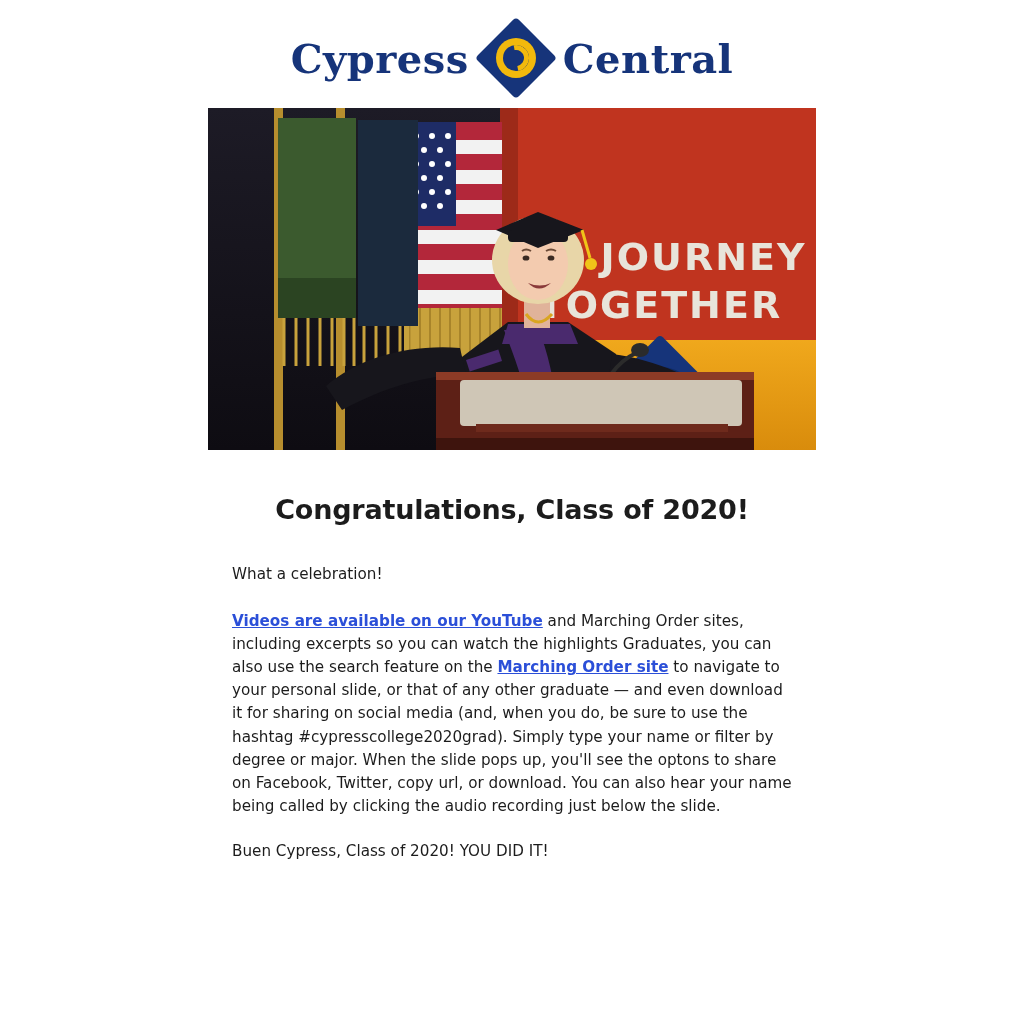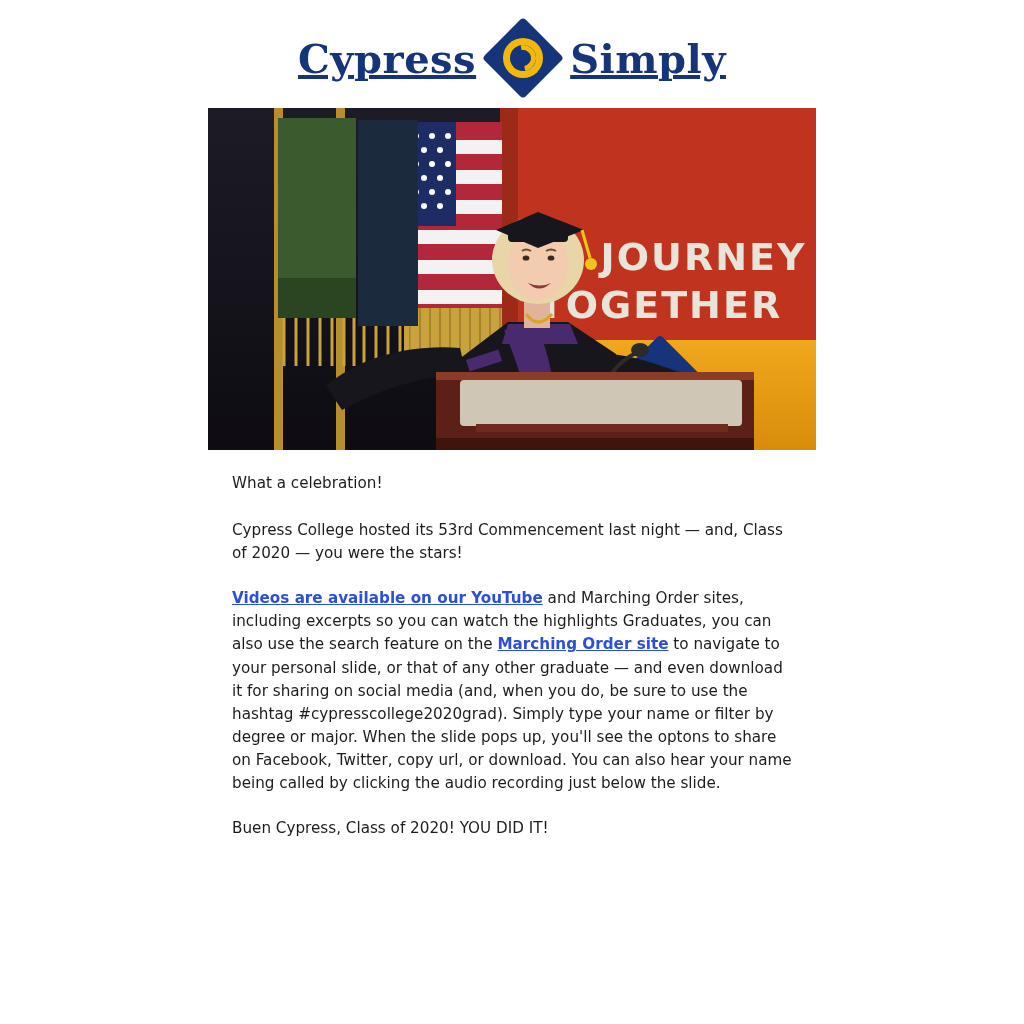--- a/index.html
+++ b/index.html
@@ -32,21 +32,20 @@
     justify-content: center;
     gap: 4px;
     height: 72px;
   }
   .logo-word {
     font-family: "DejaVu Serif", serif;
     font-size: 40px;
     font-weight: 700;
     color: #16347a;
     letter-spacing: 0.5px;
-    text-decoration: underline;
   }
   .logo-mark {
     position: relative;
     width: 74px;
     height: 74px;
     display: inline-block;
     margin: 0 6px;
   }
   .logo-mark .diamond {
     position: absolute;
@@ -139,21 +138,21 @@
 <div class="page">
 
   <div class="logo-block">
     <span class="logo-word">Cypress</span>
     <span class="logo-mark">
       <span class="diamond"></span>
       <span class="ring-outer"></span>
       <span class="ring-inner"></span>
       <span class="swirl"></span>
     </span>
-    <span class="logo-word">Simply</span>
+    <span class="logo-word">Central</span>
   </div>
 
   <div class="hero">
     <svg width="608" height="342" viewBox="0 0 608 342" xmlns="http://www.w3.org/2000/svg">
       <defs>
         <linearGradient id="bgdark" x1="0" y1="0" x2="0" y2="1">
           <stop offset="0%" stop-color="#1d1b26"></stop>
           <stop offset="100%" stop-color="#0e0c12"></stop>
         </linearGradient>
         <linearGradient id="goldg" x1="0" y1="0" x2="0" y2="1">
@@ -285,26 +284,26 @@
       </g>
 
       <rect x="228" y="264" width="318" height="78" fill="#5d2016"></rect>
       <rect x="228" y="264" width="318" height="8" fill="#8c3b26"></rect>
       <rect x="252" y="272" width="282" height="46" rx="4" fill="#cfc6b6"></rect>
       <rect x="268" y="316" width="252" height="8" fill="#6e2a1c"></rect>
       <rect x="228" y="330" width="318" height="12" fill="#3e140d"></rect>
     </svg>
   </div>
 
+  <h1 class="headline">Congratulations, Class of 2020!</h1>
 
   <div class="body-col">
 
     <p class="lead">What a celebration!</p>
 
-    <p>Cypress College hosted its 53rd Commencement last night — and, Class of 2020 — you were the stars!</p>
 
     <p><a class="link" href="#">Videos are available on our YouTube</a><span> and Marching Order sites, including excerpts so you can watch the highlights Graduates, you can also use the search feature on the </span><a class="link" href="#">Marching Order site</a><span> to navigate to your personal slide, or that of any other graduate — and even download it for sharing on social media (and, when you do, be sure to use the hashtag #cypresscollege2020grad). Simply type your name or filter by degree or major. When the slide pops up, you'll see the optons to share on Facebook, Twitter, copy url, or download. You can also hear your name being called by clicking the audio recording just below the slide.</span></p>
 
 
     <p>Buen Cypress, Class of 2020! YOU DID IT!</p>
   </div>
 
 </div>
 
 </body></html>

